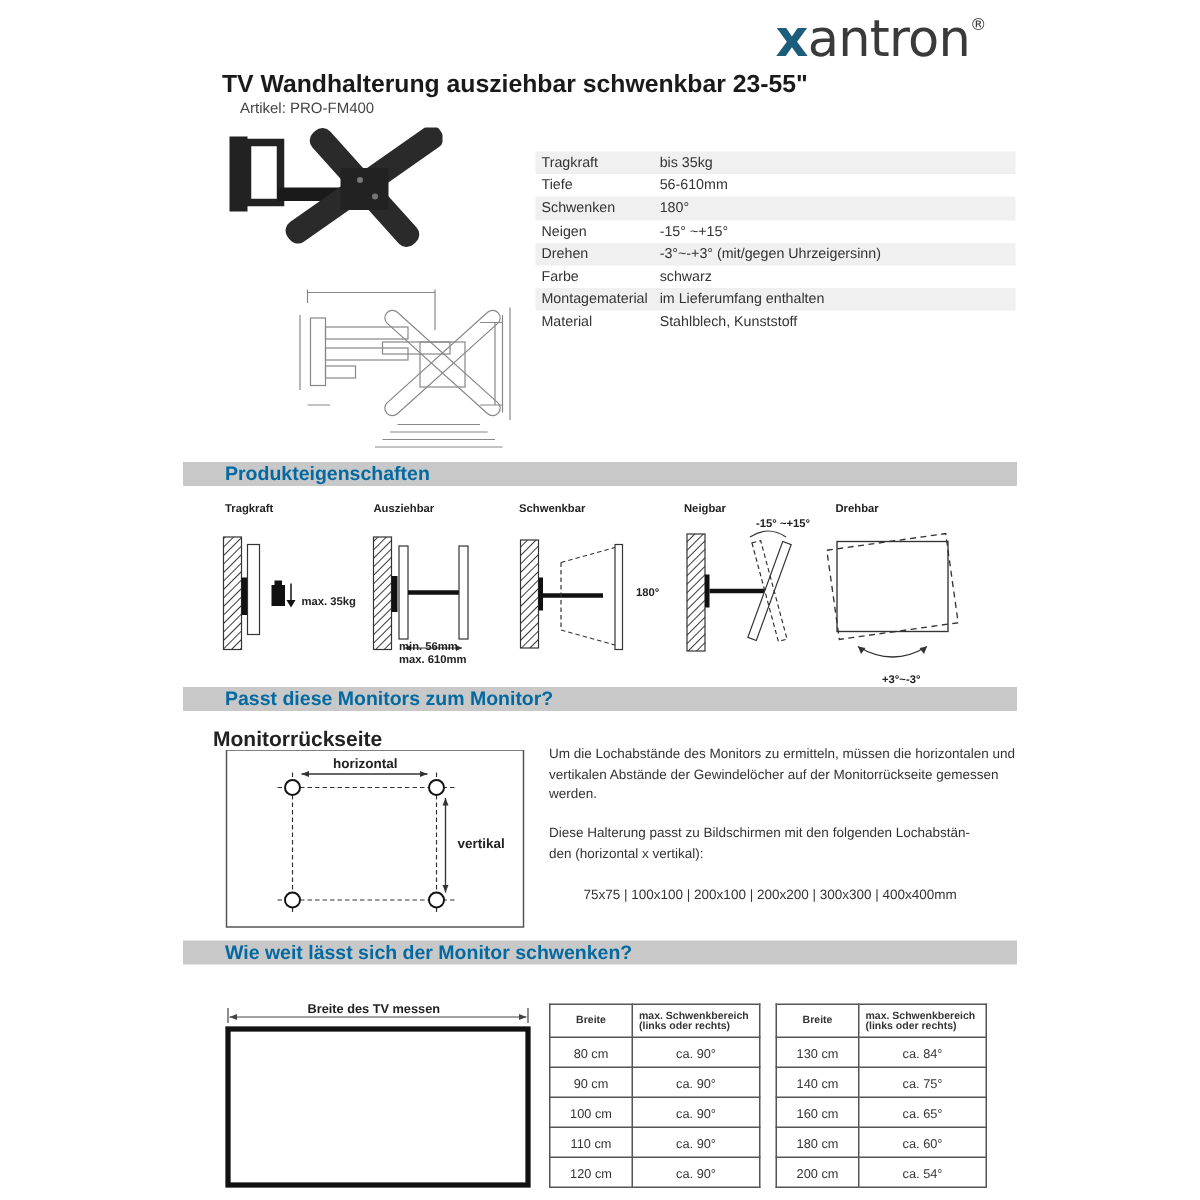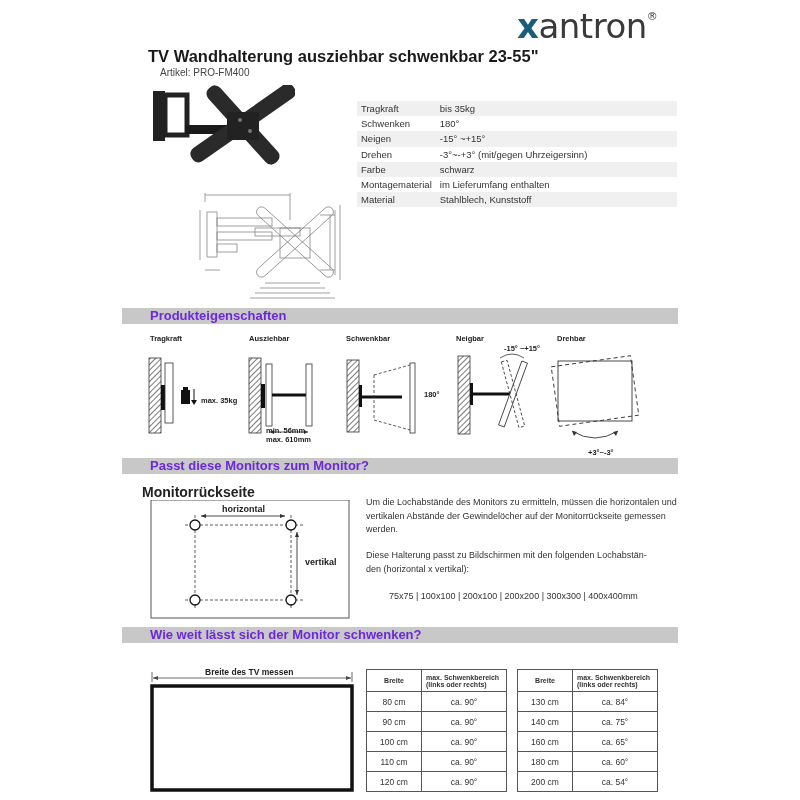--- a/index.html
+++ b/index.html
@@ -13,21 +13,21 @@
     .article { left: 148px; top: 67px; font-size: 10px; color: #444; margin-left: 12px; }
 
     
     .spec { left: 357px; top: 101px; width: 320px; border-collapse: collapse; font-size: 9.5px; color: #333; }
     .spec td { height: 15.2px; padding: 0 4px; white-space: nowrap; }
     .spec tr:nth-child(odd) td { background: #f0f0f0; }
     .spec td.k { width: 76px; }
     .spec tr.small td.v { font-size: 7.5px; }
 
     .section { left: 122px; width: 556px; height: 16px; background: #c8c8c8; }
-    .section span { position: absolute; left: 28px; top: 0px; font-size: 13px; font-weight: 700; color: #6d28d9; line-height: 16px; }
+    .section span { position: absolute; left: 28px; top: 0px; font-size: 13px; font-weight: 700; color: #0369a1; line-height: 16px; }
 
     .featlabel { font-size: 7.5px; font-weight: 700; color: #222; }
     .caption { font-size: 7.5px; font-weight: 700; color: #222; }
 
     .para { left: 366px; font-size: 9px; color: #333; line-height: 13.5px; }
     .vesa-line { left: 389px; top: 591px; font-size: 9px; color: #333; }
 
     .swtable { border-collapse: collapse; font-size: 8.5px; color: #333; position: absolute; }
     .swtable th, .swtable td { border: 1px solid #555; padding: 0 4px; }
     .swtable th { height: 22px; font-size: 7px; font-weight: 700; text-align: left; }
@@ -90,20 +90,24 @@
   </g>
 </svg>
 
 <table class="abs spec">
   <tbody>
     <tr>
         <td class="k">Tragkraft</td>
         <td class="v">bis 35kg</td>
       </tr>
     <tr>
+        <td class="k">Tiefe</td>
+        <td class="v">56-610mm</td>
+      </tr>
+    <tr>
         <td class="k">Schwenken</td>
         <td class="v">180°</td>
       </tr>
     <tr>
         <td class="k">Neigen</td>
         <td class="v">-15° ~+15°</td>
       </tr>
     <tr>
         <td class="k">Drehen</td>
         <td class="v">-3°~-+3° (mit/gegen Uhrzeigersinn)</td>

